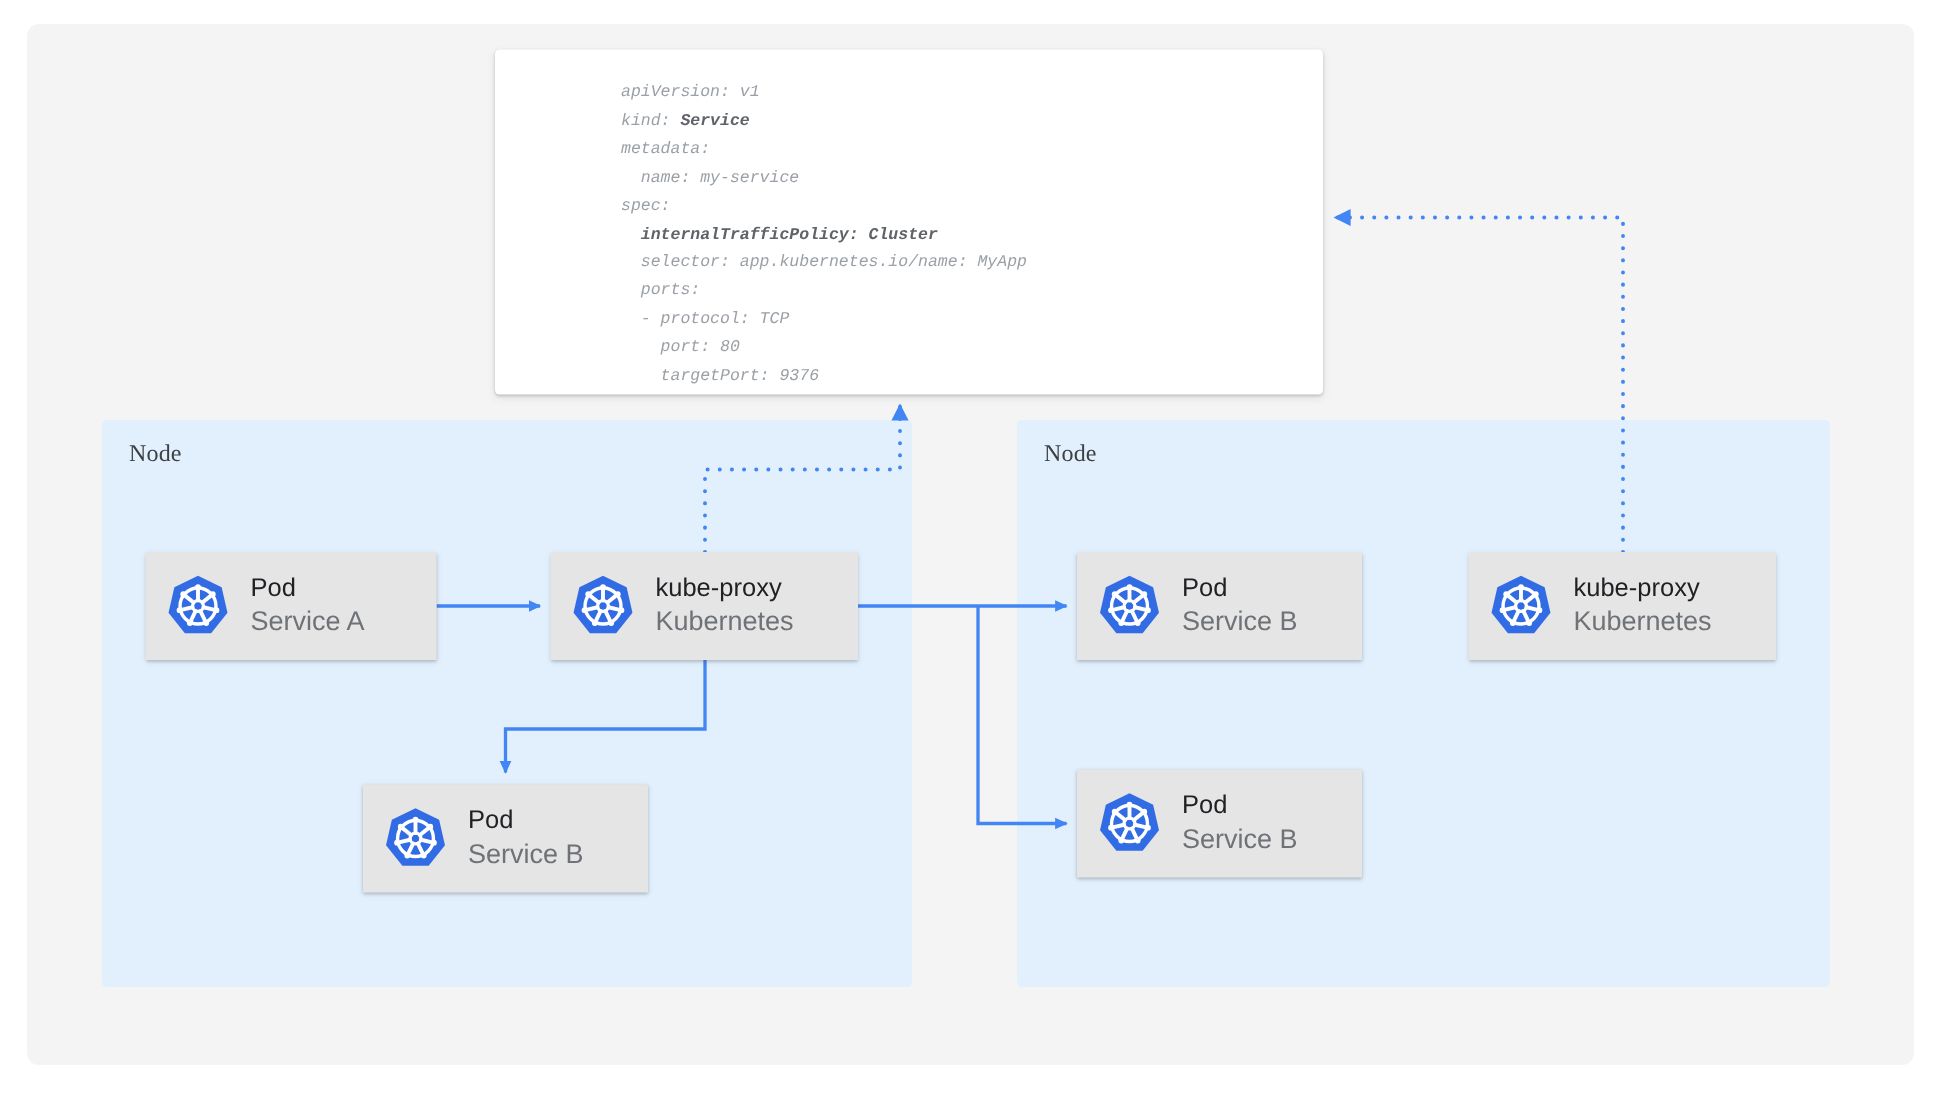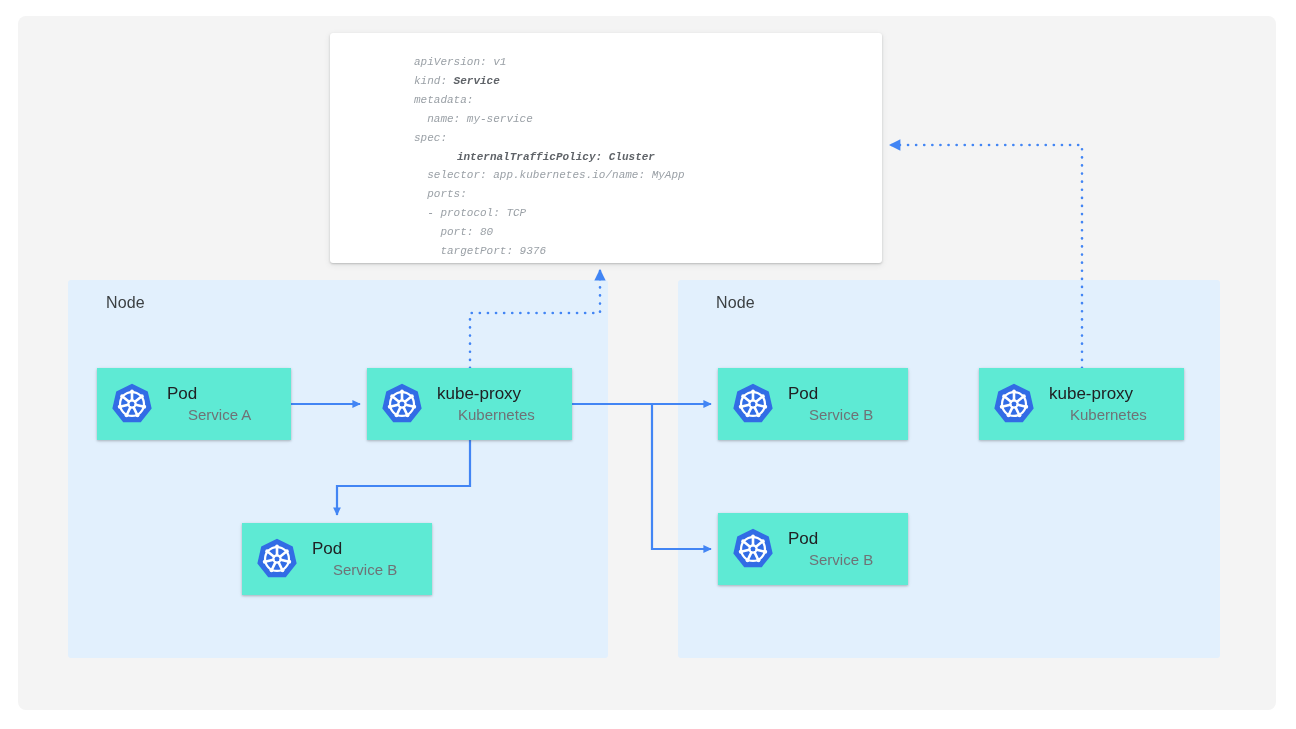--- a/index.html
+++ b/index.html
@@ -35,29 +35,28 @@
     position: absolute;
     background: #e2f0fd;
     border-radius: 3px;
   }
   .node-label {
     position: absolute;
     left: 18px;
     top: 14px;
     font-size: 16px;
     color: #3c4043;
-    font-family: Liberation Sans, sans-serif;
+    font-family: Liberation Serif, serif;
     letter-spacing: 0.1px;
-    margin-left: 20px;
   }
 
   
   .card {
     position: absolute;
-    background: #5eead4;
+    background: #e5e5e5;
     box-shadow: 0 1px 2px rgba(60,64,67,0.28), 0 1px 4px rgba(60,64,67,0.10);
     display: flex;
     align-items: center;
     box-sizing: border-box;
     padding-left: 14px;
   }
   .card .k8s-icon {
     flex: 0 0 auto;
     width: 42px;
     height: 42px;
@@ -69,26 +68,25 @@
     justify-content: center;
     line-height: 1.18;
   }
   .card .card-title {
     font-size: 17px;
     color: #202124;
     font-family: "Liberation Sans", sans-serif;
     white-space: nowrap;
   }
   .card .card-sub {
-    font-size: 15px;
+    font-size: 18px;
     color: #6f7276;
     font-family: "Liberation Sans", sans-serif;
     white-space: nowrap;
     margin-top: 2px;
-    margin-left: 21px;
   }
 
   
   .yaml-box {
     position: absolute;
     left: 330px;
     top: 33px;
     width: 552px;
     height: 230px;
     background: #ffffff;
@@ -107,21 +105,20 @@
     white-space: pre;
   }
   .yaml-line {
     font-style: italic;
     color: #9aa0a6;
     white-space: pre;
   }
   .yaml-line.em {
     color: #5f6368;
     font-weight: bold;
-    text-align: center;
   }
   .yaml-line .em-part {
     color: #5f6368;
     font-weight: bold;
     margin-top: 43px;
   }
 
   
   #wires {
     position: absolute;

